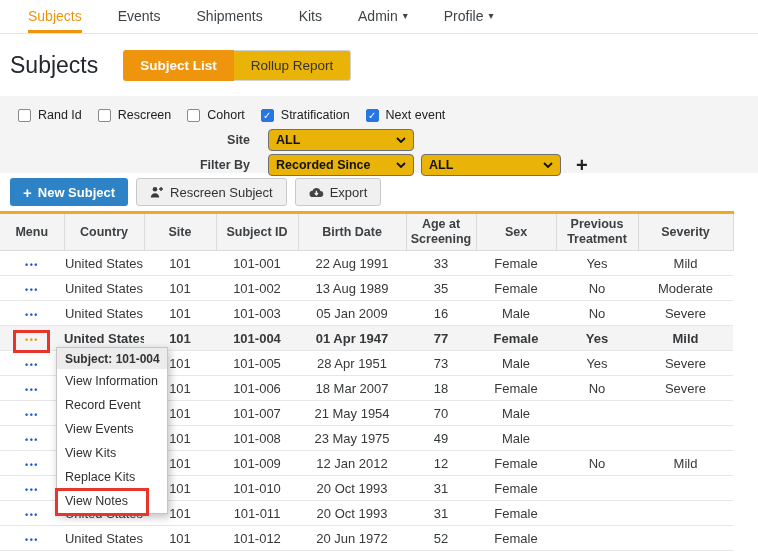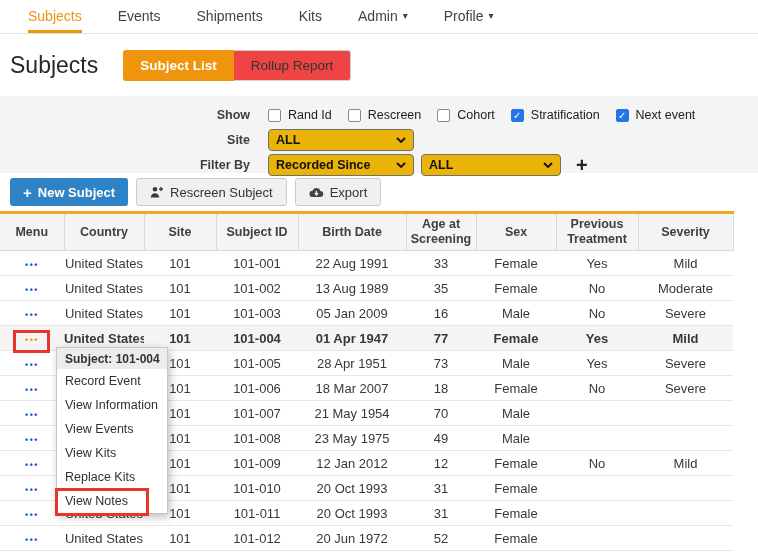--- a/index.html
+++ b/index.html
@@ -16,21 +16,21 @@
               cursor:pointer; border-bottom:3px solid transparent; padding-top:2px; }
   .nav-item.active { color:#ef940d; border-bottom-color:#ef940d; }
   .nav-caret { font-size:10px; margin-left:5px; line-height:1; }
 
   
   .page-header { height:62px; display:flex; align-items:center; padding-left:10px; gap:25px; }
   .page-title { font-size:23px; color:#24292e; }
   .view-group { display:flex; }
   .vbtn { height:31px; padding:0 17px; font-size:13.5px; display:flex; align-items:center; cursor:pointer; }
   .vbtn.active { background:#ef940d; color:#fff; font-weight:bold; border-radius:3px 0 0 3px; }
-  .vbtn.inactive { background:#ef4444; color:#333; border:1px solid #d3d3d3; border-left:none;
+  .vbtn.inactive { background:#eab308; color:#333; border:1px solid #d3d3d3; border-left:none;
                    border-radius:0 3px 3px 0; }
 
   
   .filter-panel { background:#f4f4f4; height:77px; padding-top:8px; }
   .f-row { display:flex; align-items:center; margin-bottom:3px; min-height:22px; }
   .f-label { width:250px; text-align:right; font-weight:bold; font-size:12.5px; color:#3b3e40; flex:none; }
   .f-controls { margin-left:18px; display:flex; align-items:center; }
   .cb-row { gap:16px; }
   .cb-item { display:flex; align-items:center; gap:7px; font-size:12.5px; color:#222; cursor:pointer; }
   .cb-box { width:13px; height:13px; border:1.5px solid #8a8a8a; border-radius:2px; background:#fff;
@@ -107,21 +107,20 @@
   <div class="page-header">
     <div class="page-title">Subjects</div>
     <div class="view-group">
       <div class="vbtn active">Subject List</div>
       <div class="vbtn inactive">Rollup Report</div>
     </div>
   </div>
 
   <div class="filter-panel">
     <div class="f-row">
-      <div class="f-label">Show</div>
       <div class="f-controls cb-row">
           <label class="cb-item">
             <span class="cb-box"></span>
             <span>Rand Id</span>
           </label>
           <label class="cb-item">
             <span class="cb-box"></span>
             <span>Rescreen</span>
           </label>
           <label class="cb-item">
@@ -363,22 +362,22 @@
           <td></td>
           <td></td>
           <td></td>
         </tr>
       </tbody>
   </table>
 
   <div class="context-menu">
     <div class="menu-header">Subject: 101-004</div>
     <div>
+        <div class="menu-item">View Information</div>
         <div class="menu-item">Record Event</div>
-        <div class="menu-item">View Information</div>
         <div class="menu-item">View Events</div>
         <div class="menu-item">View Kits</div>
         <div class="menu-item">Replace Kits</div>
         <div class="menu-item">View Notes</div>
       </div>
   </div>
 
   <div class="annotation anno-menu"></div>
   <div class="annotation anno-replace"></div>
 

